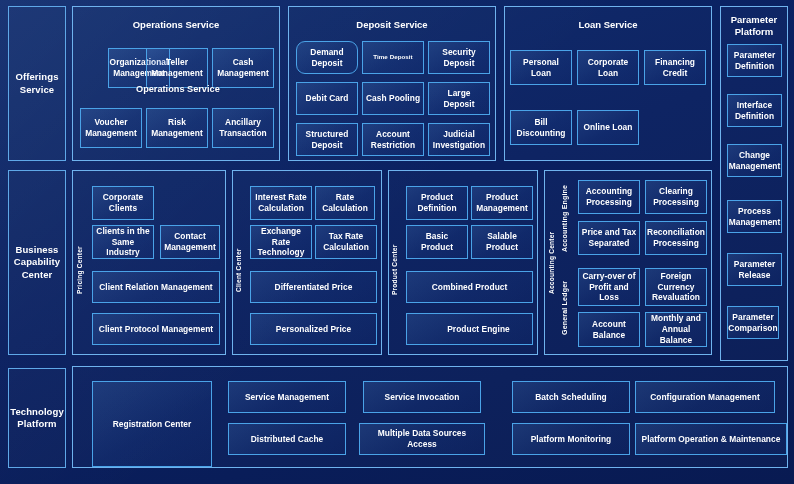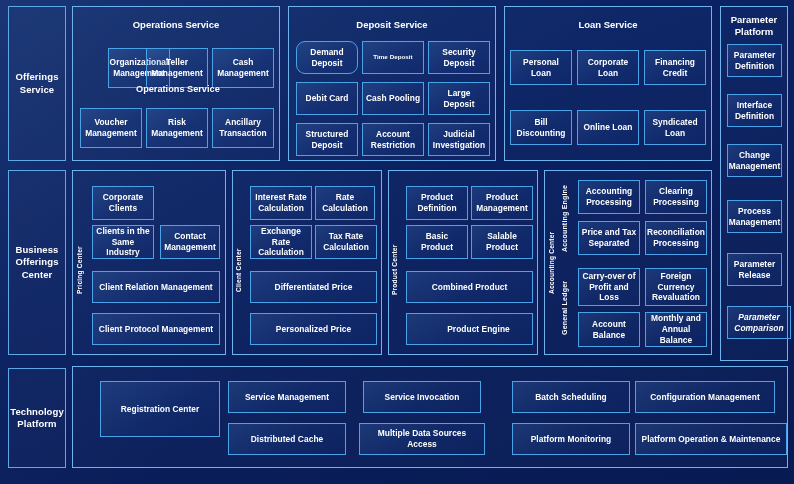--- a/index.html
+++ b/index.html
@@ -136,54 +136,53 @@
 
   <div class="panel outer" style="left:504px; top:6px; width:208px; height:155px;"></div>
   <div class="grp-title" style="left:504px; top:19px; width:208px;">Loan Service</div>
 
   <div class="box" style="left:510px; top:50px; width:62px; height:35px;">Personal Loan</div>
   <div class="box" style="left:577px; top:50px; width:62px; height:35px;">Corporate Loan</div>
   <div class="box" style="left:644px; top:50px; width:62px; height:35px;">Financing Credit</div>
 
   <div class="box" style="left:510px; top:110px; width:62px; height:35px;">Bill Discounting</div>
   <div class="box" style="left:577px; top:110px; width:62px; height:35px;">Online Loan</div>
-  <div class="box" style="left:644px; top:110px; width:62px; height:35px;">Syndicated Loan</div>
 
   <div class="panel outer" style="left:720px; top:6px; width:68px; height:355px;"></div>
   <div class="grp-title" style="left:720px; top:14px; width:68px;">
     <span>Parameter</span><br>
     <span>Platform</span>
   </div>
 
   <div class="box" style="left:727px; top:44px; width:55px; height:33px;">Parameter Definition</div>
   <div class="box" style="left:727px; top:94px; width:55px; height:33px;">Interface Definition</div>
   <div class="box" style="left:727px; top:144px; width:55px; height:33px;">Change Management</div>
   <div class="box" style="left:727px; top:200px; width:55px; height:33px;">Process Management</div>
   <div class="box" style="left:727px; top:253px; width:55px; height:33px;">Parameter Release</div>
-  <div class="box" style="left:727px; top:306px; width:64px; height:33px;font-style:italic;">Parameter Comparison</div>
+  <div class="box" style="left:727px; top:306px; width:52px; height:33px;">Parameter Comparison</div>
 
   <div class="row-label" style="left:8px; top:170px; width:58px; height:185px;">
-    <span>Business Offerings Center</span>
+    <span>Business Capability Center</span>
   </div>
 
   <div class="panel outer" style="left:72px; top:170px; width:154px; height:185px;"></div>
   <div class="vlabel" style="left:76px; top:240px; height:60px;">Pricing Center</div>
 
   <div class="box" style="left:92px; top:186px; width:62px; height:34px;">Corporate Clients</div>
   <div class="box" style="left:92px; top:225px; width:62px; height:34px;">Clients in the Same Industry</div>
   <div class="box" style="left:160px; top:225px; width:60px; height:34px;">Contact Management</div>
   <div class="box" style="left:92px; top:271px; width:128px; height:32px;">Client Relation Management</div>
   <div class="box" style="left:92px; top:313px; width:128px; height:32px;">Client Protocol Management</div>
 
   <div class="panel outer" style="left:232px; top:170px; width:150px; height:185px;"></div>
   <div class="vlabel" style="left:235px; top:240px; height:60px;">Client Center</div>
 
   <div class="box" style="left:250px; top:186px; width:62px; height:34px;">Interest Rate Calculation</div>
   <div class="box" style="left:315px; top:186px; width:60px; height:34px;">Rate Calculation</div>
-  <div class="box" style="left:250px; top:225px; width:62px; height:34px;">Exchange Rate Calculation</div>
+  <div class="box" style="left:250px; top:225px; width:62px; height:34px;">Exchange Rate Technology</div>
   <div class="box" style="left:315px; top:225px; width:62px; height:34px;">Tax Rate Calculation</div>
   <div class="box" style="left:250px; top:271px; width:127px; height:32px;">Differentiated Price</div>
   <div class="box" style="left:250px; top:313px; width:127px; height:32px;">Personalized Price</div>
 
   <div class="panel outer" style="left:388px; top:170px; width:150px; height:185px;"></div>
   <div class="vlabel" style="left:391px; top:240px; height:60px;">Product Center</div>
 
   <div class="box" style="left:406px; top:186px; width:62px; height:34px;">Product Definition</div>
   <div class="box" style="left:471px; top:186px; width:62px; height:34px;">Product Management</div>
   <div class="box" style="left:406px; top:225px; width:62px; height:34px;">Basic Product</div>
@@ -204,21 +203,21 @@
   <div class="box" style="left:645px; top:268px; width:62px; height:38px;">Foreign Currency Revaluation</div>
   <div class="box" style="left:578px; top:312px; width:62px; height:35px;">Account Balance</div>
   <div class="box" style="left:645px; top:312px; width:62px; height:35px;">Monthly and Annual Balance</div>
 
   <div class="row-label" style="left:8px; top:368px; width:58px; height:100px;">
     <span>Technology Platform</span>
   </div>
 
   <div class="panel outer" style="left:72px; top:366px; width:716px; height:102px;"></div>
 
-  <div class="box" style="left:100px; top:381px; width:120px; height:56px;">Registration Center</div>
+  <div class="box" style="left:92px; top:381px; width:120px; height:86px;">Registration Center</div>
 
   <div class="box" style="left:228px; top:381px; width:118px; height:32px;">Service Management</div>
   <div class="box" style="left:228px; top:423px; width:118px; height:32px;">Distributed Cache</div>
 
   <div class="box" style="left:363px; top:381px; width:118px; height:32px;">Service Invocation</div>
   <div class="box" style="left:359px; top:423px; width:126px; height:32px;">Multiple Data Sources Access</div>
 
   <div class="box" style="left:512px; top:381px; width:118px; height:32px;">Batch Scheduling</div>
   <div class="box" style="left:512px; top:423px; width:118px; height:32px;">Platform Monitoring</div>
 

